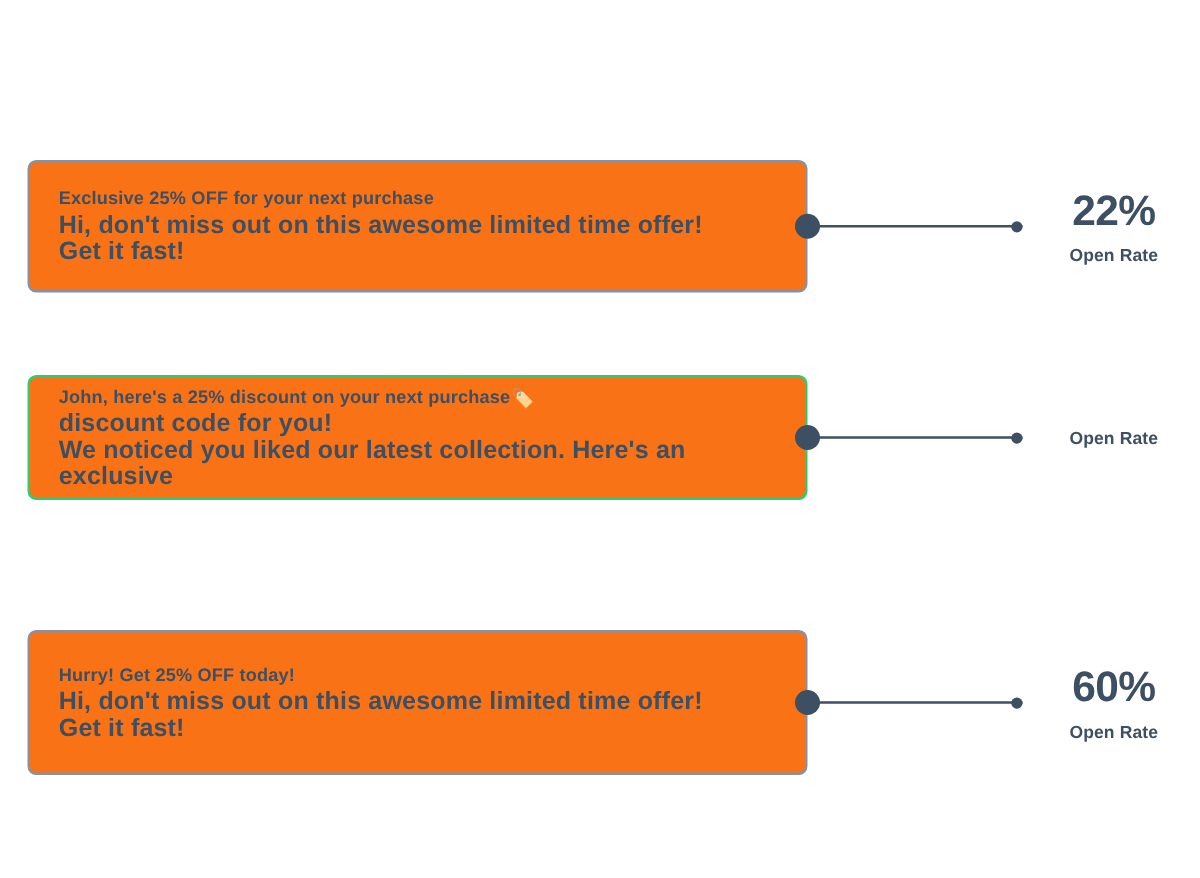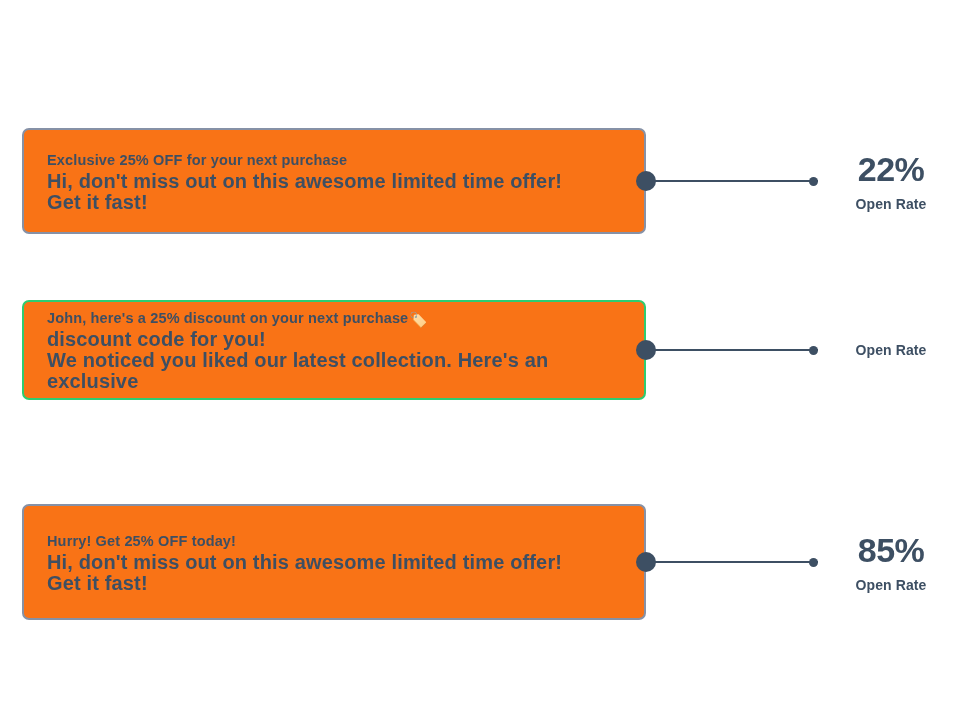--- a/index.html
+++ b/index.html
@@ -201,18 +201,18 @@
         <div class="preview">Hi, don't miss out on this awesome limited time offer!</div>
         <div class="preview">Get it fast!</div>
       </div>
     </div>
     <div class="connector">
       <span class="dot-big"></span>
       <span class="line"></span>
       <span class="dot-small"></span>
     </div>
     <div class="metric">
-      <span class="metric-value">85%</span>
+      <span class="metric-value">60%</span>
       <span class="metric-label">Open Rate</span>
     </div>
   </div>
 
 </div>
 
 </body></html>

